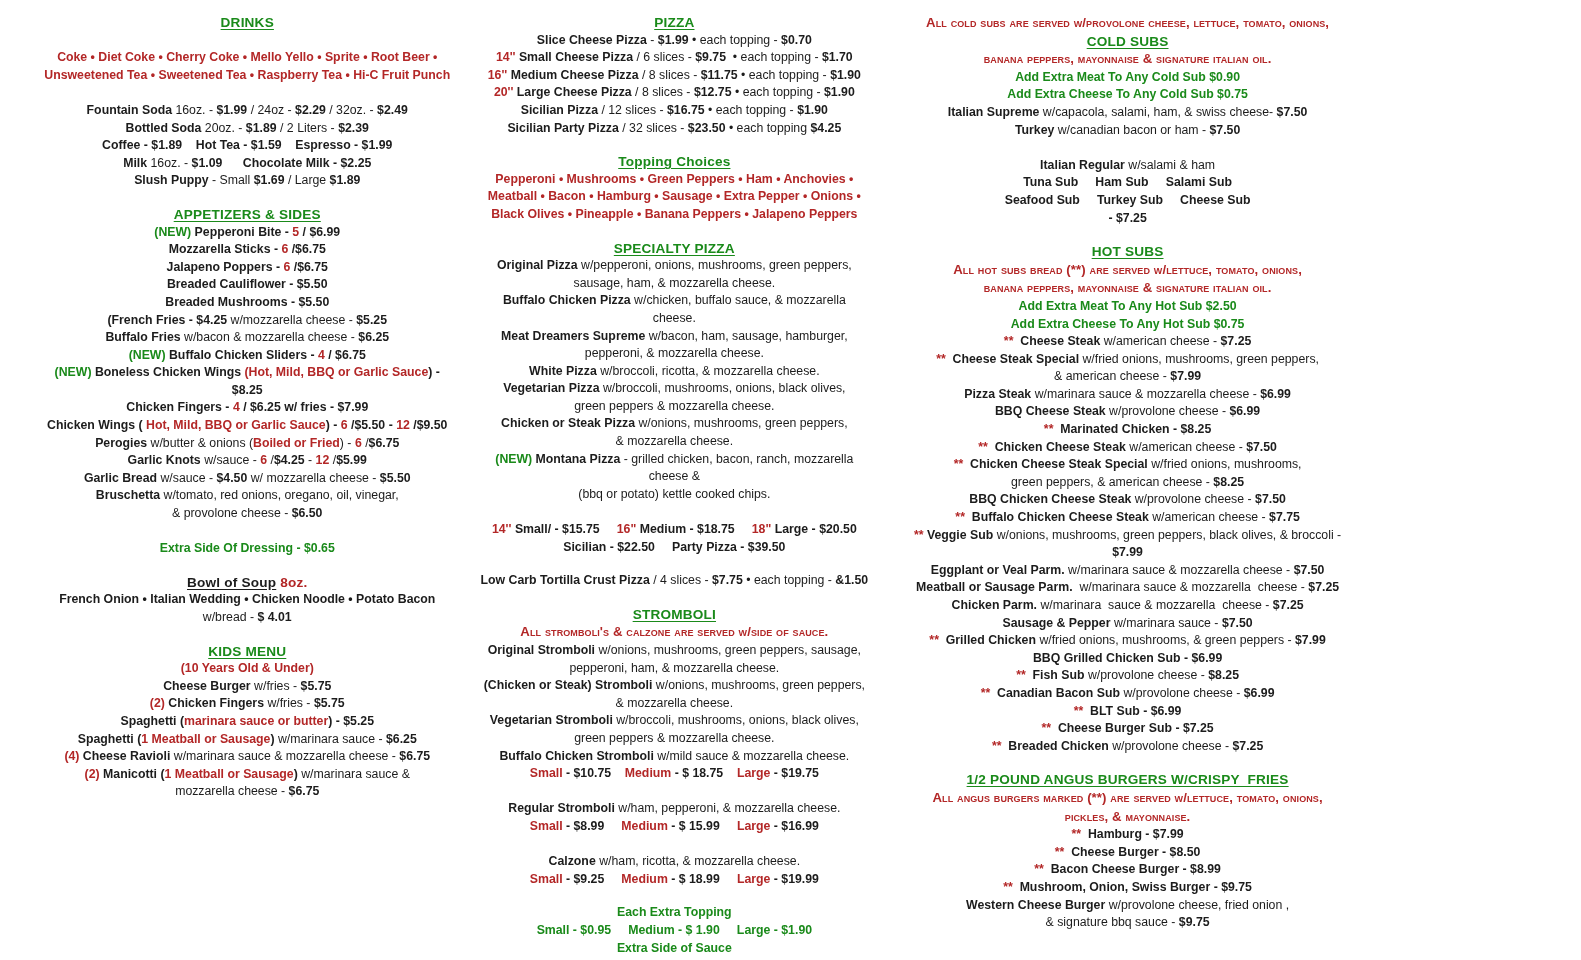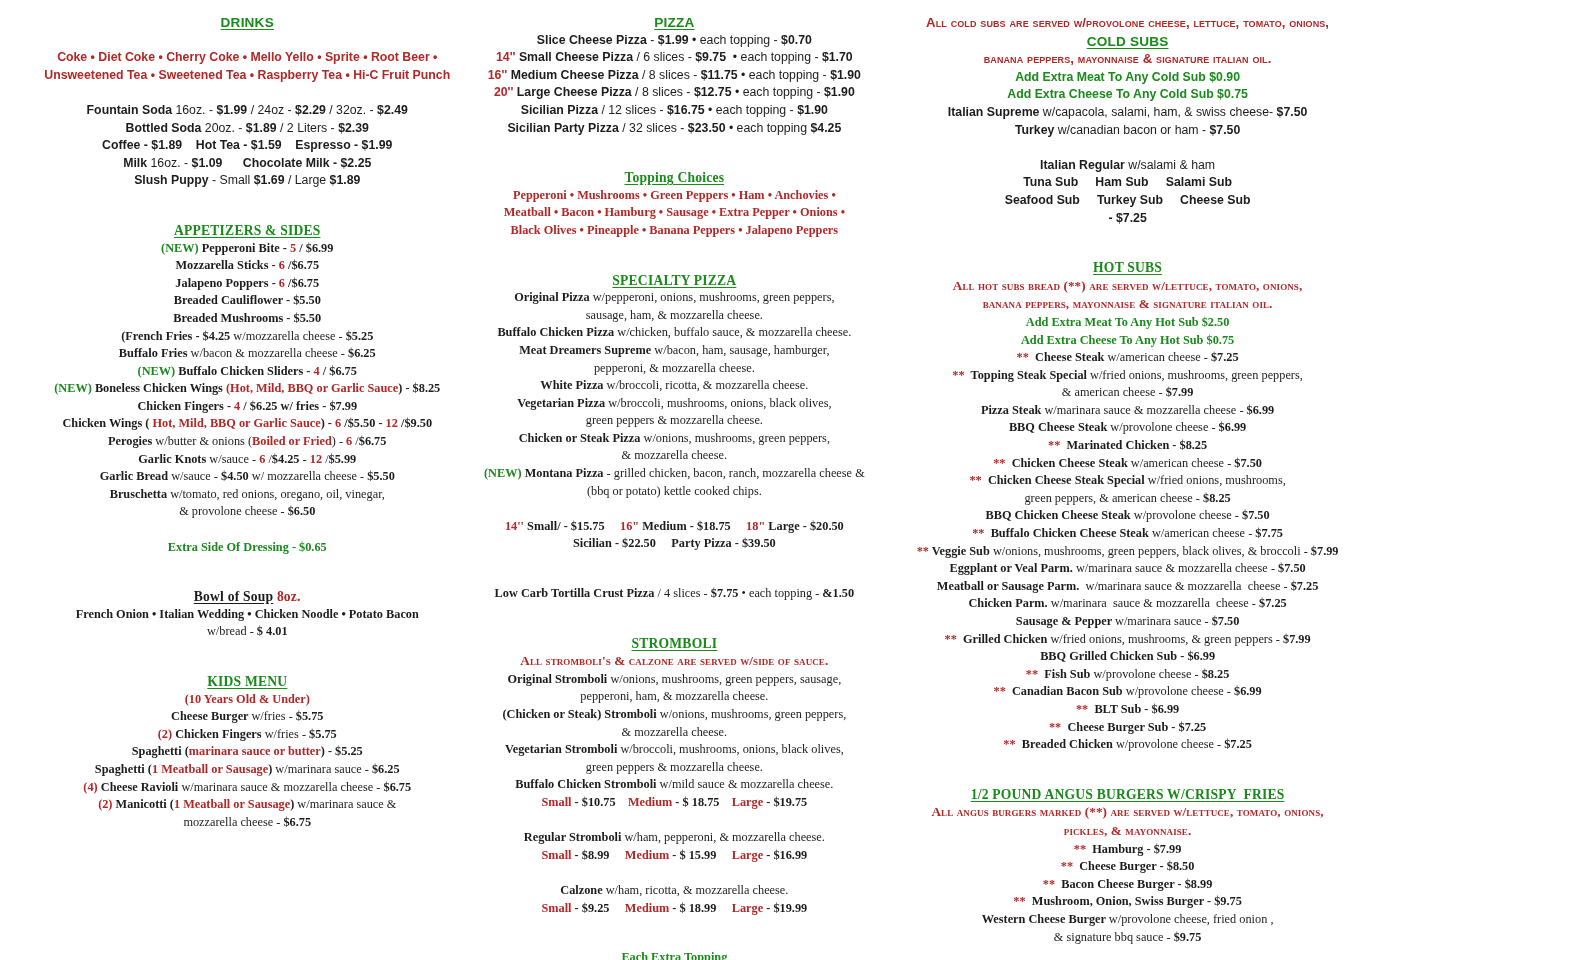--- a/index.html
+++ b/index.html
@@ -13,21 +13,21 @@
   .menu-wrap {
     display: flex;
     box-sizing: border-box;
     padding: 14px 36px 0 44px;
     width: 1393px;
   }
   .menu-column { text-align: center; }
   .col-left   { width: 474px; }
   .col-middle { width: 452px; margin-left: 30px; }
   .col-right  { width: 535px; margin-left: 30px; }
-  .menu-section + .menu-section { margin-top: 32px; font-family: Liberation Serif, serif; }
+  .menu-section + .menu-section { margin-top: 16px; }
   .menu-line {
     font-size: 12.3px;
     line-height: 17.6px;
     white-space: pre-wrap;
   }
   .menu-line.blank { height: 17.6px; }
   .menu-line.heading { font-size: 13.6px; letter-spacing: 0.2px; }
   .b  { font-weight: 700; }
   .r  { color: #b32727; }
   .g  { color: #1a8a1a; }
@@ -166,21 +166,21 @@
         <div class="menu-line"><span class="b">Seafood Sub     Turkey Sub     Cheese Sub</span></div>
         <div class="menu-line"><span class="b">- $7.25</span></div>
       </section>
       <section class="menu-section">
         <div class="menu-line heading"><span class="b g u">HOT SUBS</span></div>
         <div class="menu-line"><span class="b r sc">All hot subs bread (**) are served w/lettuce, tomato, onions,</span></div>
         <div class="menu-line"><span class="b r sc">banana peppers, mayonnaise &amp; signature italian oil.</span></div>
         <div class="menu-line"><span class="b g">Add Extra Meat To Any Hot Sub $2.50</span></div>
         <div class="menu-line"><span class="b g">Add Extra Cheese To Any Hot Sub $0.75</span></div>
         <div class="menu-line"><span class="b r">**  </span><span class="b">Cheese Steak </span><span class="">w/american cheese - </span><span class="b">$7.25</span></div>
-        <div class="menu-line"><span class="b r">**  </span><span class="b">Topping Steak Special </span><span class="">w/fried onions, mushrooms, green peppers,</span></div>
+        <div class="menu-line"><span class="b r">**  </span><span class="b">Cheese Steak Special </span><span class="">w/fried onions, mushrooms, green peppers,</span></div>
         <div class="menu-line"><span class="">&amp; american cheese - </span><span class="b">$7.99</span></div>
         <div class="menu-line"><span class="b">Pizza Steak </span><span class="">w/marinara sauce &amp; mozzarella cheese - </span><span class="b">$6.99</span></div>
         <div class="menu-line"><span class="b">BBQ Cheese Steak </span><span class="">w/provolone cheese - </span><span class="b">$6.99</span></div>
         <div class="menu-line"><span class="b r">**  </span><span class="b">Marinated Chicken - $8.25</span></div>
         <div class="menu-line"><span class="b r">**  </span><span class="b">Chicken Cheese Steak </span><span class="">w/american cheese - </span><span class="b">$7.50</span></div>
         <div class="menu-line"><span class="b r">**  </span><span class="b">Chicken Cheese Steak Special </span><span class="">w/fried onions, mushrooms,</span></div>
         <div class="menu-line"><span class="">green peppers, &amp; american cheese - </span><span class="b">$8.25</span></div>
         <div class="menu-line"><span class="b">BBQ Chicken Cheese Steak </span><span class="">w/provolone cheese - </span><span class="b">$7.50</span></div>
         <div class="menu-line"><span class="b r">**  </span><span class="b">Buffalo Chicken Cheese Steak </span><span class="">w/american cheese - </span><span class="b">$7.75</span></div>
         <div class="menu-line"><span class="b r">** </span><span class="b">Veggie Sub </span><span class="">w/onions, mushrooms, green peppers, black olives, &amp; broccoli - </span><span class="b">$7.99</span></div>

